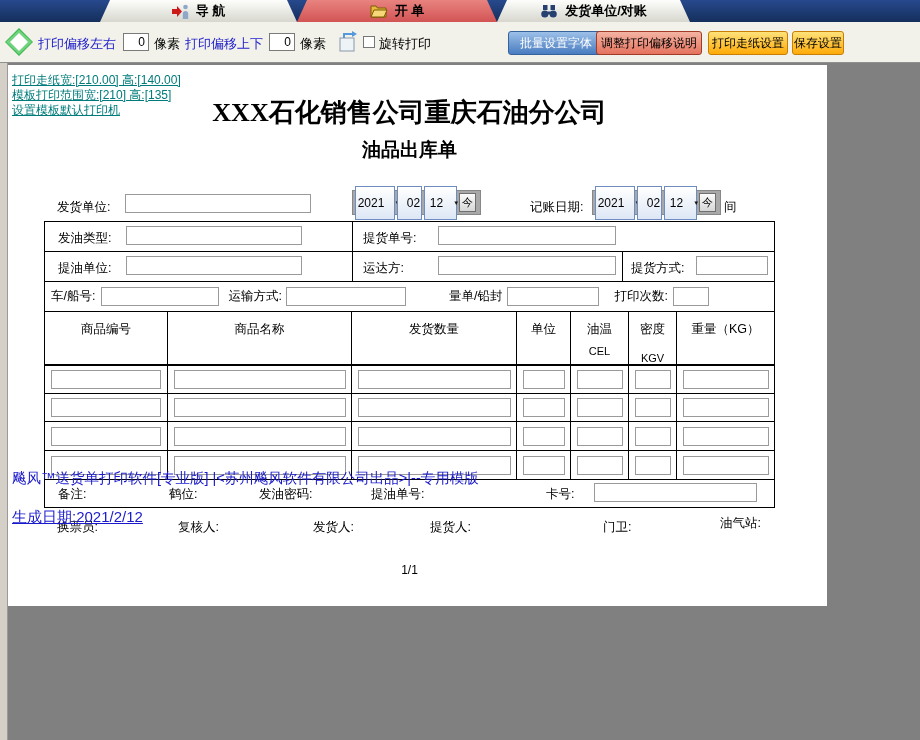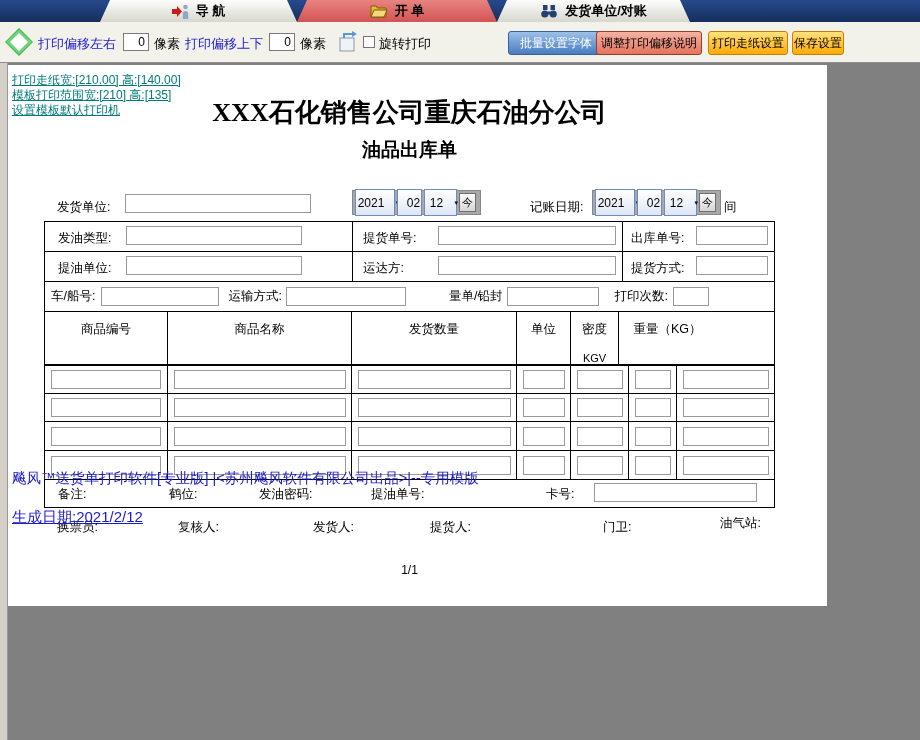--- a/index.html
+++ b/index.html
@@ -53,21 +53,21 @@
     position:absolute; left:36px; width:731px; text-align:center;
     font-family:"Liberation Serif","DejaVu Serif",serif; font-weight:bold; white-space:nowrap;
   }
   .flabel { position:absolute; font-size:12.5px; white-space:nowrap; }
   .finput { border:1px solid #9a9a9a; background:#fff; height:19px; font-size:12px; padding:0 2px; }
   .datepanel {
     position:absolute; height:25px; background:#a8a8a8; border:1px solid #878787;
     display:flex; align-items:center; gap:2px; padding:0 2px;
   }
   .dbox {
-    height:27px; background:linear-gradient(#ffffff,#dde7f5); border:1px solid #6e8cc0;
+    height:34px; background:linear-gradient(#ffffff,#dde7f5); border:1px solid #6e8cc0;
     font-size:12px; display:flex; align-items:center; justify-content:center; gap:10px; cursor:pointer;padding-left:8px;
   }
   .darr { font-size:6px; color:#111; }
   .todaybtn {
     width:17px; height:19px; background:linear-gradient(#fbfbfb,#d6d6d6); border:1px solid #6f6f6f;
     font-size:11px; display:flex; align-items:center; justify-content:center; cursor:pointer;
   }
   
   .formtable { position:absolute; left:36px; top:156px; width:731px; height:287px; border:1px solid #000; background:#fff; }
   .frow  { display:flex; border-bottom:1px solid #000; }
@@ -198,24 +198,20 @@
 
       <div class="frow" style="height:30px;">
         <div class="fcell" style="width:308px;">
           <span class="flabel" style="left:13px;">发油类型:</span>
           <input class="finput" style="left: 81px; width: 176px;">
         </div>
         <div class="fcell" style="width:270px;">
           <span class="flabel" style="left:10px;">提货单号:</span>
           <input class="finput" style="left: 85px; width: 178px;">
         </div>
-        <div class="fcell" style="width:151px;">
-          <span class="flabel" style="left:8px;">出库单号:</span>
-          <input class="finput" style="left: 73px; width: 72px;">
-        </div>
       </div>
 
       <div class="frow" style="height:30px;">
         <div class="fcell" style="width:308px;">
           <span class="flabel" style="left:13px;">提油单位:</span>
           <input class="finput" style="left: 81px; width: 176px;">
         </div>
         <div class="fcell" style="width:270px;">
           <span class="flabel" style="left:10px;">运达方:</span>
           <input class="finput" style="left: 85px; width: 178px;">
@@ -243,20 +239,24 @@
           </div>
         <div class="hcell" style="width:184px;">
             <span>商品名称</span>
           </div>
         <div class="hcell" style="width:165px;">
             <span>发货数量</span>
           </div>
         <div class="hcell" style="width:54px;">
             <span>单位</span>
           </div>
+        <div class="hcell" style="width:58px;">
+          <span>油温</span>
+          <span class="hsub">CEL</span>
+        </div>
         <div class="hcell" style="width:48px;justify-content:space-between;">
           <span>密度</span>
           <span class="hsub">KGV</span>
         </div>
         <div class="hcell" style="width:97px;">
             <span>重量（KG）</span>
           </div>
       </div>
 
       <div class="brow" style="height:28px;">

